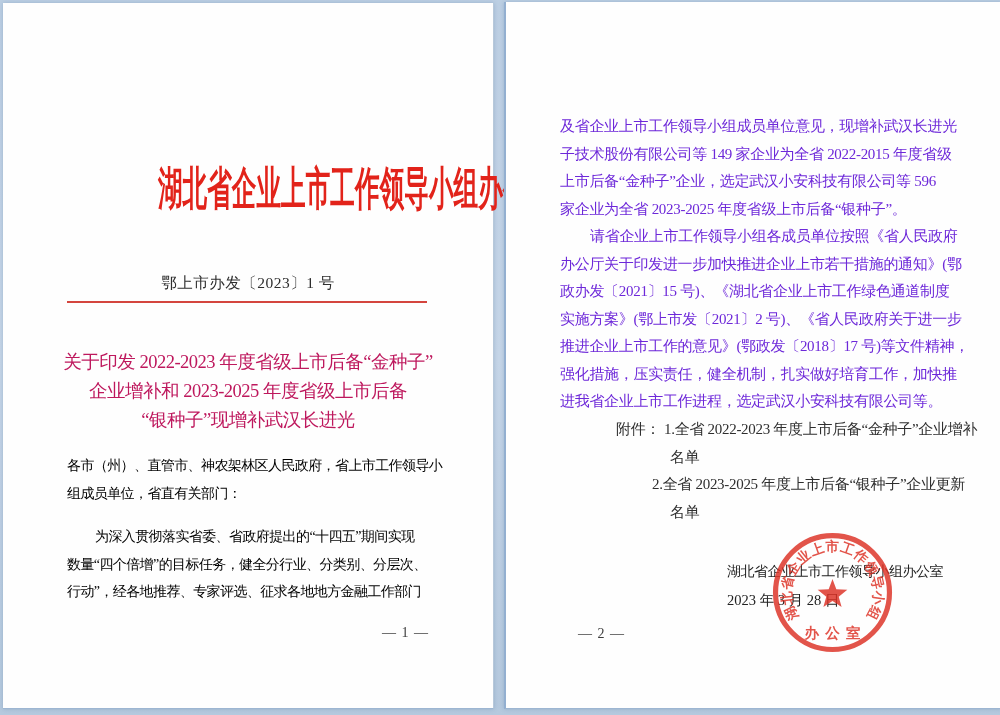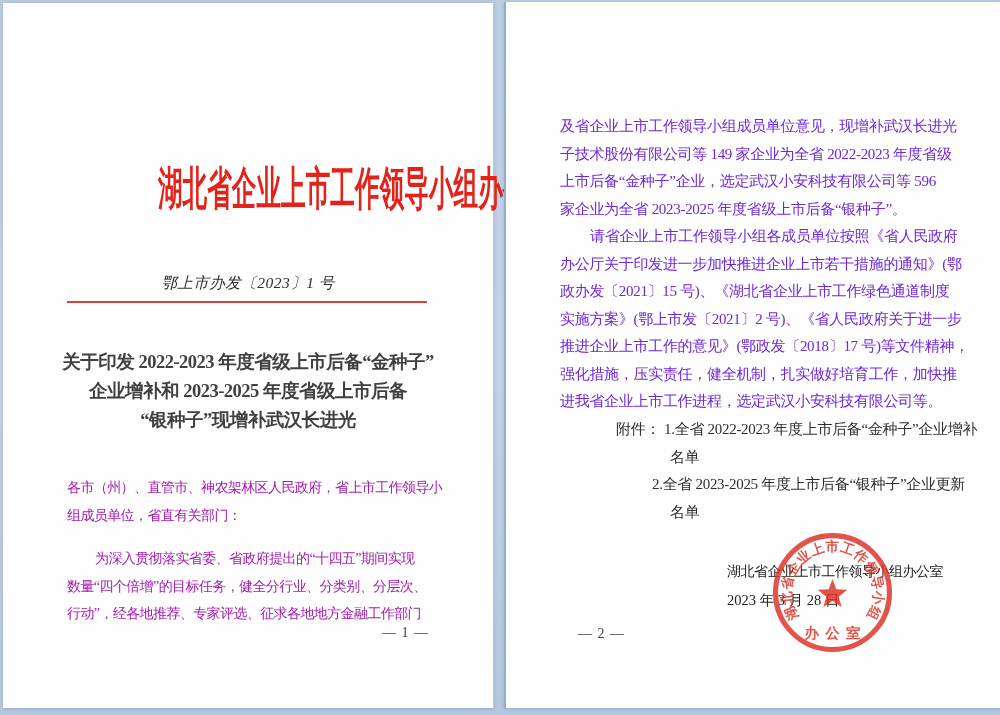--- a/index.html
+++ b/index.html
@@ -37,37 +37,37 @@
   .org-title span{
     display:inline-block;
     font-size:44px;
     transform:scale(0.56,1.04);
     transform-origin:center center;
     letter-spacing:0px;
   }
   .doc-number{
     position:absolute;top:270px;left:0;right:0;
     text-align:center;
-    font-size:15.5px;color:#2d2d2d;letter-spacing:.5px;font-style:italic;
+    font-size:15.5px;color:#2d2d2d;letter-spacing:.5px;
   }
   .red-line{
     position:absolute;top:298px;left:64px;width:360px;height:2px;
     background:#d4453e;
   }
   .doc-title{
     position:absolute;top:345px;left:30px;right:30px;
     text-align:center;
-    font-weight:bold;color:#404040;
+    font-weight:normal;color:#be185d;
     font-size:18.5px;line-height:29px;
     letter-spacing:-0.5px;white-space:nowrap;
   }
   .body1{
-    position:absolute;top:471px;left:64px;width:364px;
+    position:absolute;top:449px;left:64px;width:364px;
     font-size:14px;letter-spacing:-0.6px;
-    line-height:27.5px;color:#a21caf;white-space:nowrap;
+    line-height:27.5px;color:#000000;white-space:nowrap;
   }
   .body1 .indent{padding-left:28px;margin-top:16px;}
   .pagenum1{
     position:absolute;top:622px;right:64px;
     font-size:14px;color:#3c3c3c;letter-spacing:1px;
   }
   
   .body2{
     position:absolute;top:86px;left:54px;width:412px;
     font-size:15px;letter-spacing:-0.3px;
@@ -131,21 +131,21 @@
       <div>数量“四个倍增”的目标任务，健全分行业、分类别、分层次、</div>
       <div>行动”，经各地推荐、专家评选、征求各地地方金融工作部门</div>
     </div>
 
     <div class="pagenum1">— 1 —</div>
   </div>
 
   <div class="page page2">
     <div class="body2">
       <div>及省企业上市工作领导小组成员单位意见，现增补武汉长进光</div>
-      <div>子技术股份有限公司等 149 家企业为全省 2022-2023 年度省级</div>
+      <div>子技术股份有限公司等 149 家企业为全省 2022-2015 年度省级</div>
       <div>上市后备“金种子”企业，选定武汉小安科技有限公司等 596</div>
       <div>家企业为全省 2023-2025 年度省级上市后备“银种子”。</div>
       <div class="indent">请省企业上市工作领导小组各成员单位按照《省人民政府</div>
       <div>办公厅关于印发进一步加快推进企业上市若干措施的通知》(鄂</div>
       <div>政办发〔2021〕15 号)、《湖北省企业上市工作绿色通道制度</div>
       <div>实施方案》(鄂上市发〔2021〕2 号)、《省人民政府关于进一步</div>
       <div>推进企业上市工作的意见》(鄂政发〔2018〕17 号)等文件精神，</div>
       <div>强化措施，压实责任，健全机制，扎实做好培育工作，加快推</div>
       <div>进我省企业上市工作进程，选定武汉小安科技有限公司等。</div>
     </div>

